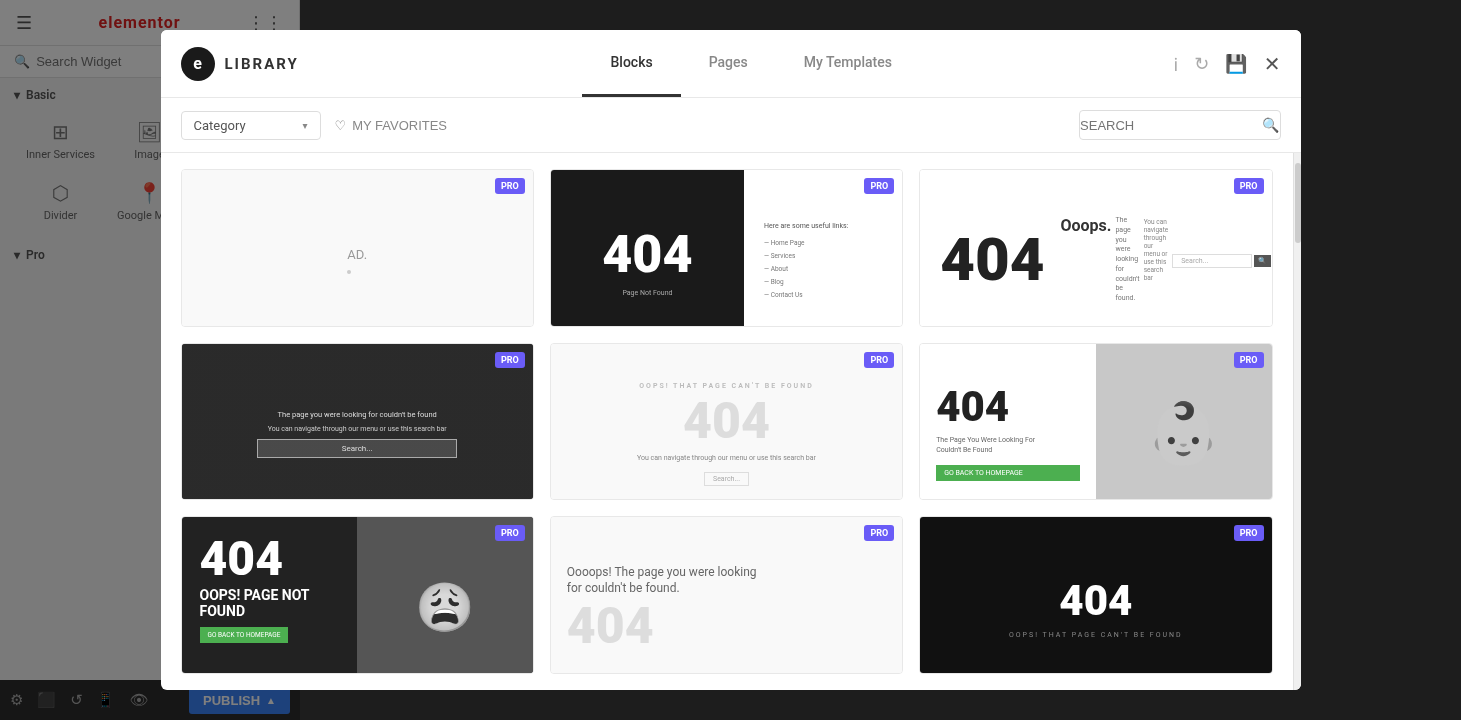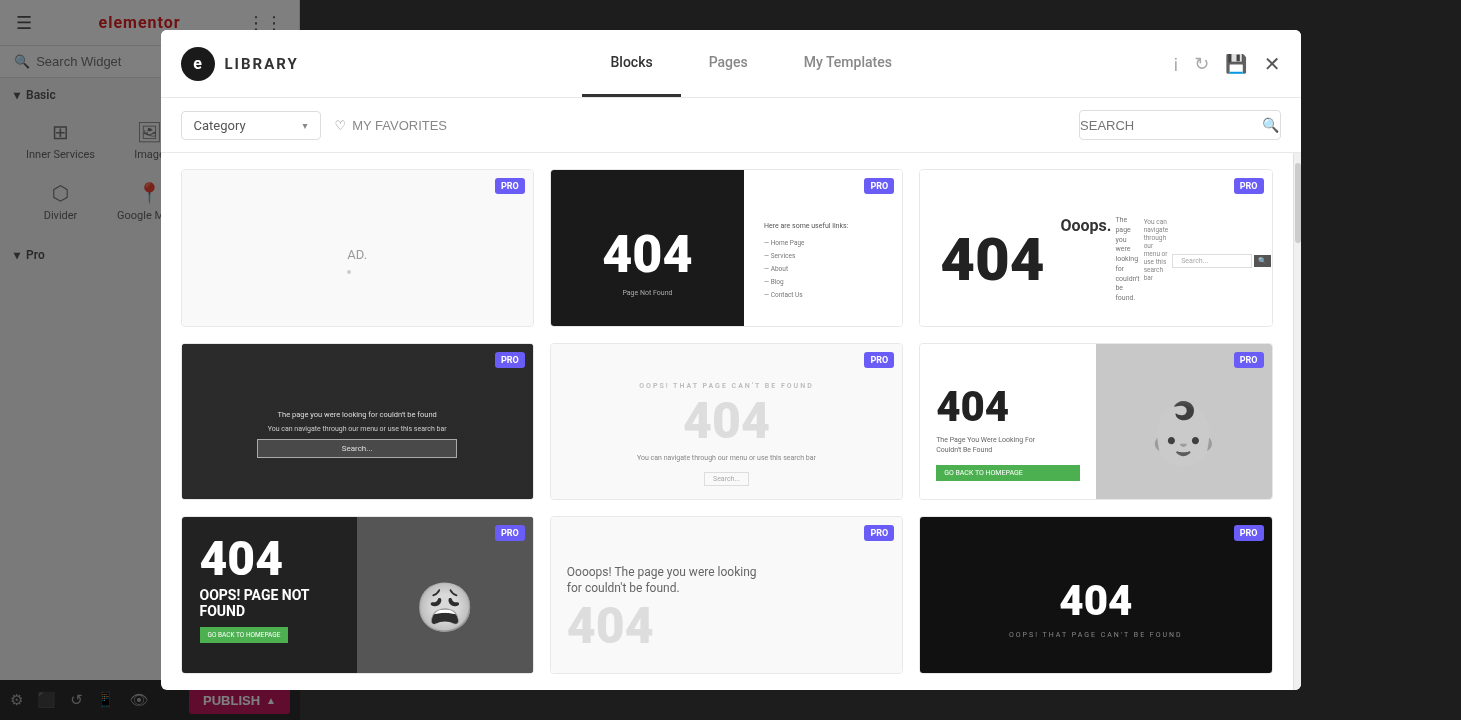--- a/index.html
+++ b/index.html
@@ -111,21 +111,21 @@
       height: 40px;
       background: #2c2c2c;
       display: flex;
       align-items: center;
       justify-content: space-between;
       padding: 0 10px;
     }
     .toolbar-icons { display: flex; gap: 14px; align-items: center; }
     .toolbar-icon { color: #aaa; font-size: 15px; cursor: pointer; }
     .publish-btn {
-      background: #be185d;
+      background: #3b82f6;
       color: white;
       border: none;
       padding: 6px 14px;
       border-radius: 3px;
       font-size: 13px;
       font-weight: 600;
       cursor: pointer;
       display: flex;
       align-items: center;
       gap: 6px;

